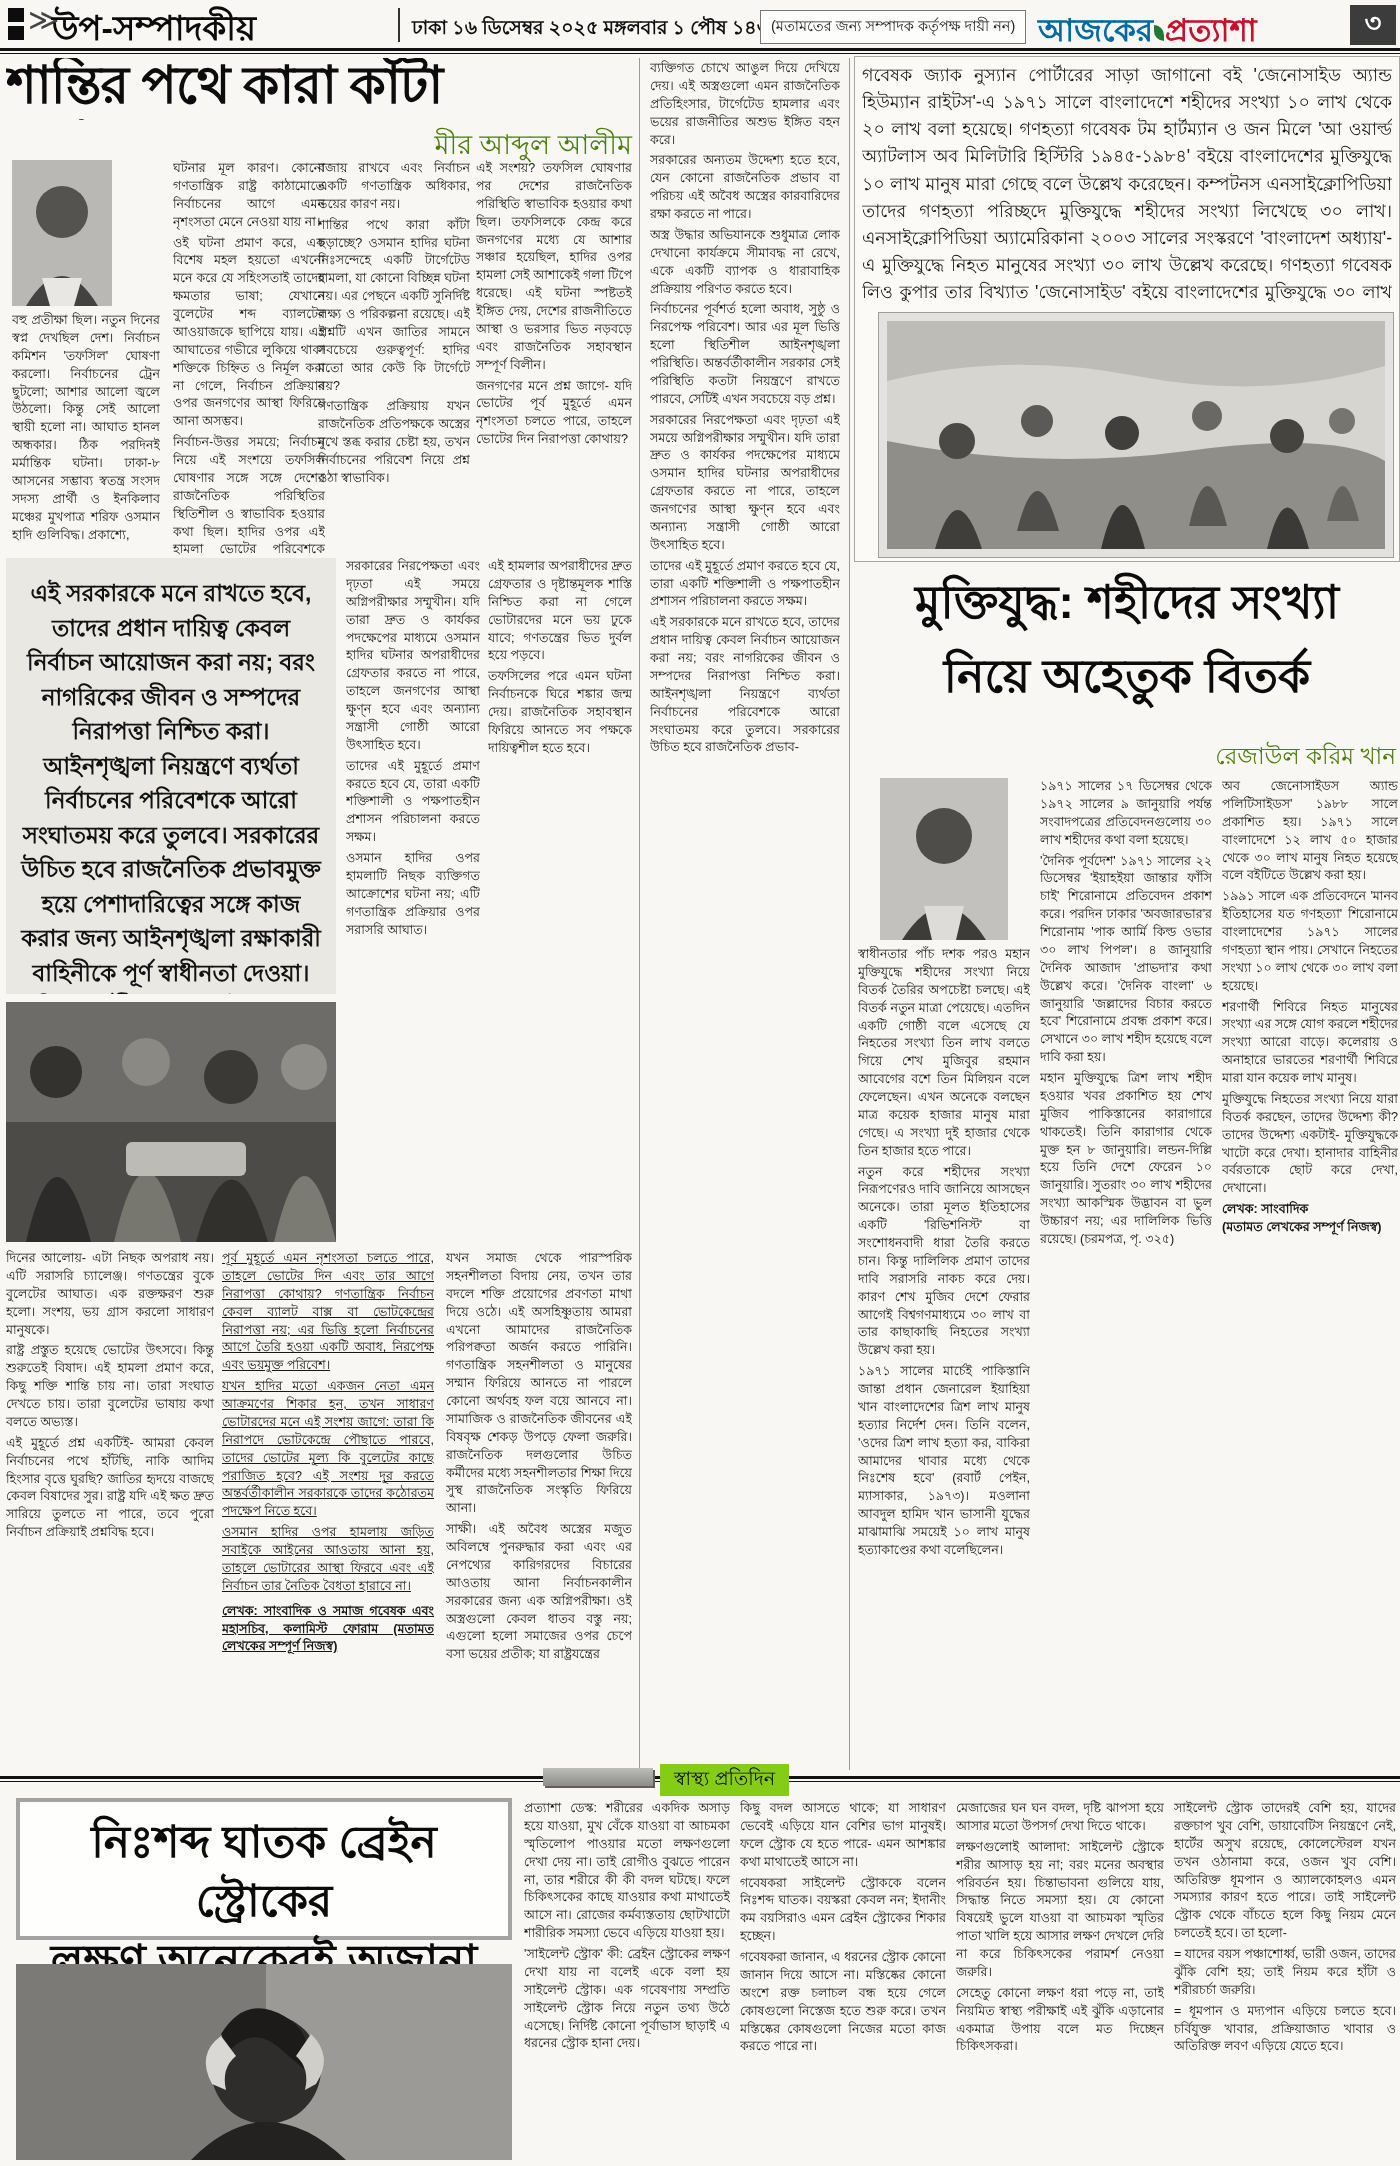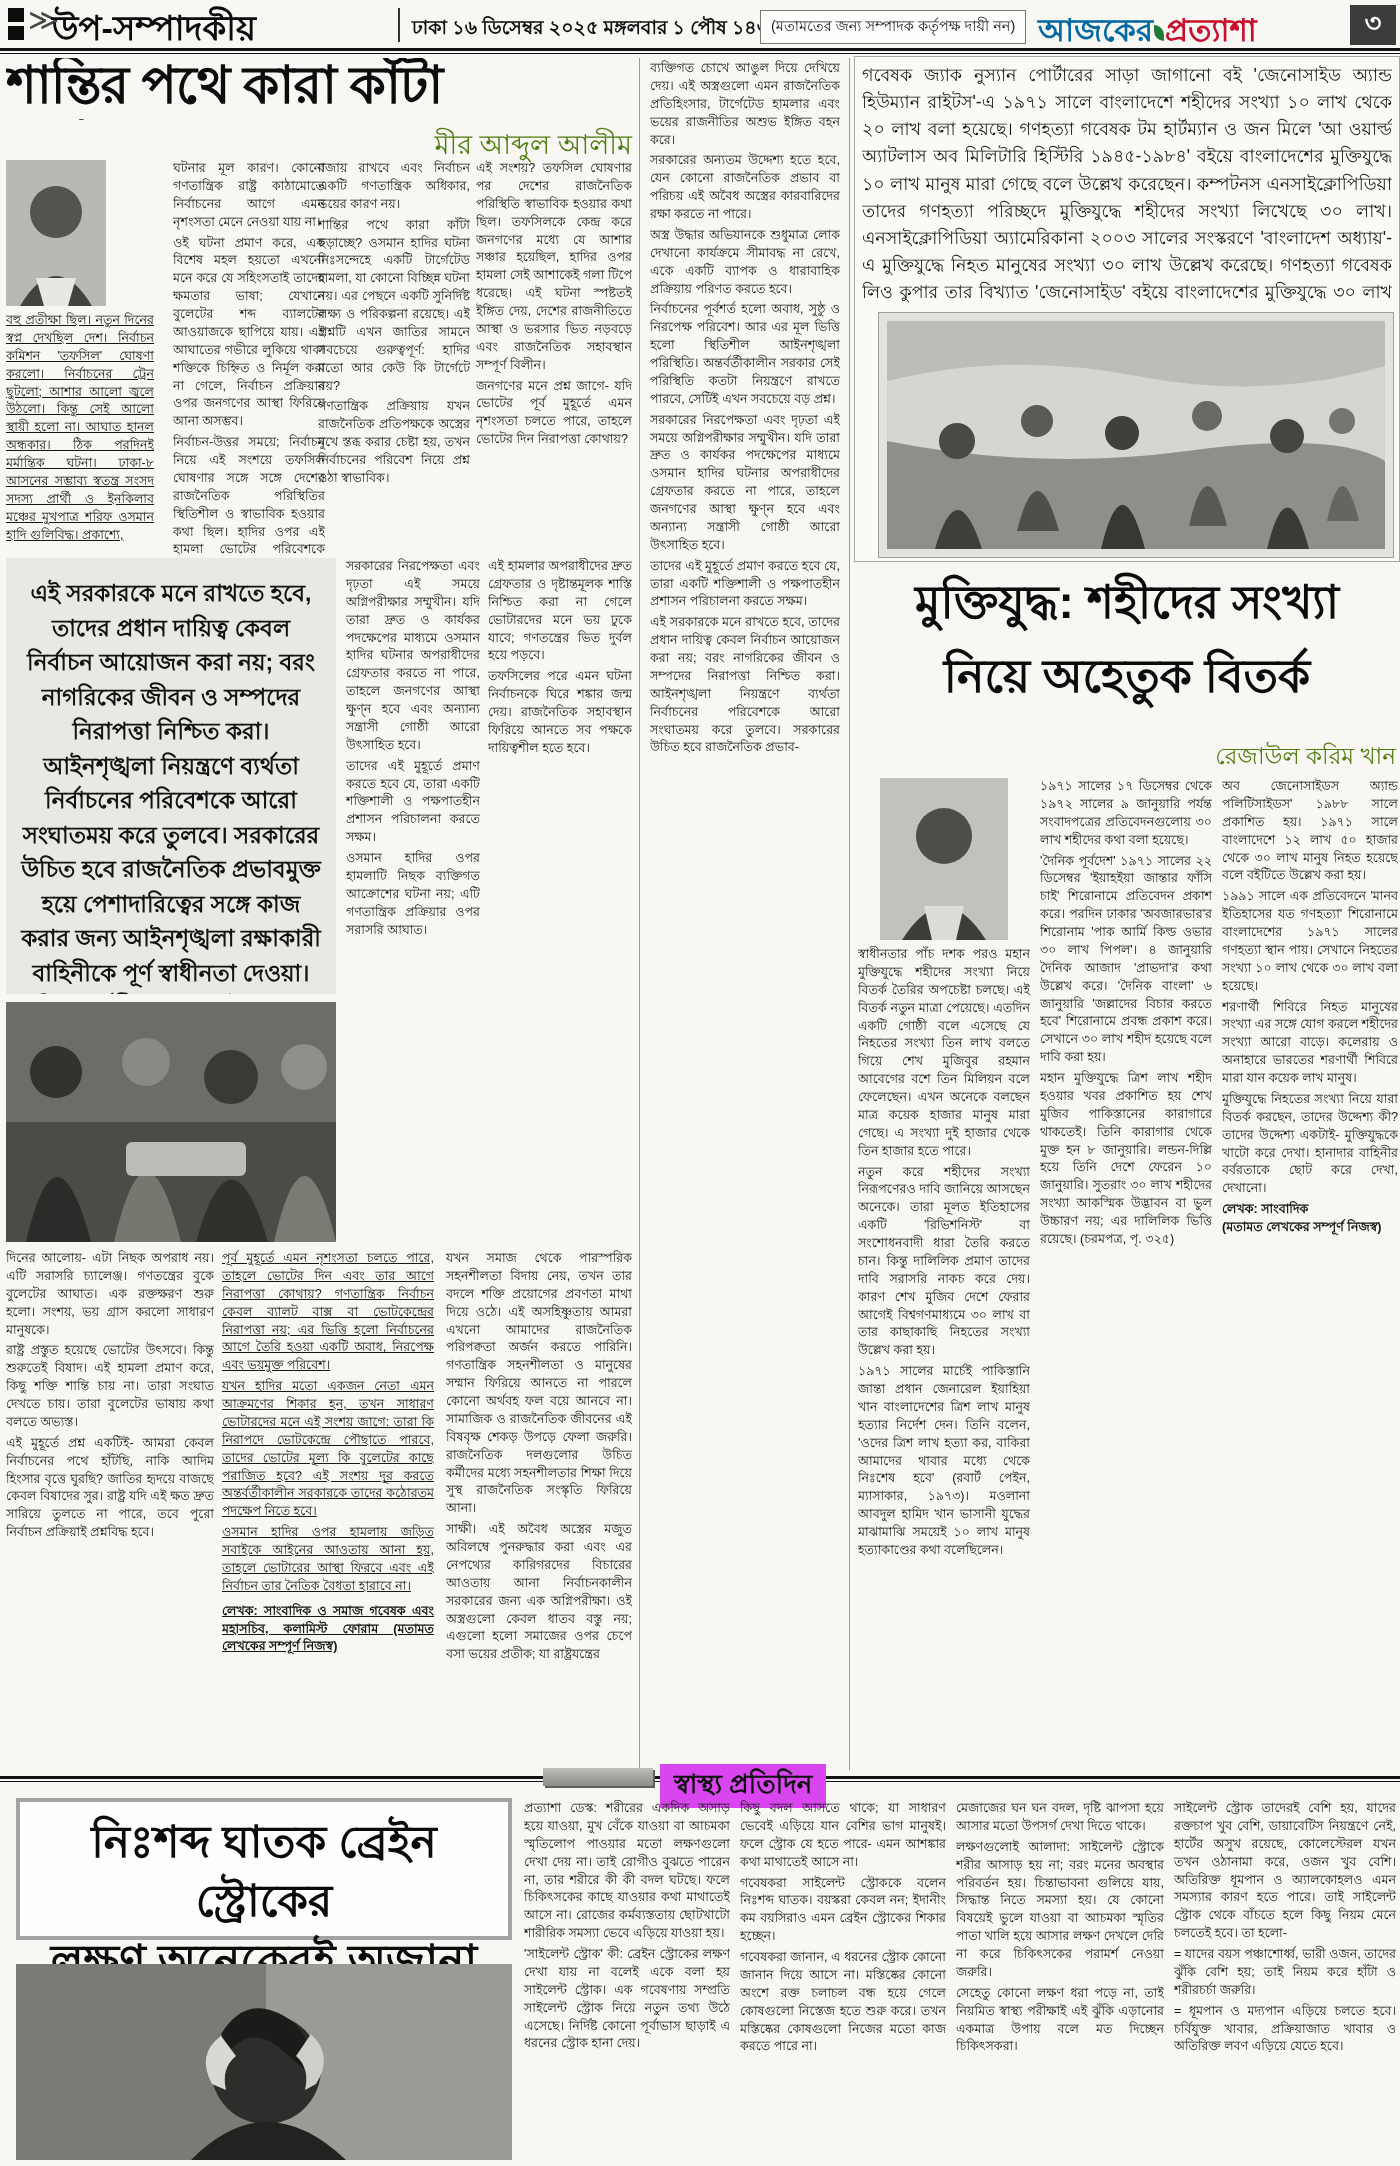--- a/index.html
+++ b/index.html
@@ -13,21 +13,21 @@
   .photo{background:linear-gradient(135deg,#c9c9c7 0%,#9c9c9a 40%,#6f6f6d 100%);}
   .headline1{font-weight:bold;font-size:52px;line-height:1.05;letter-spacing:-1px;color:#0c0c0c;}
   .byline{font-weight:normal;text-align:right;color:#4d7c0f;}
   .quotebox{background:#e9e8e3;font-weight:bold;font-size:23px;line-height:1.5;text-align:center;
             padding:18px 14px;box-sizing:border-box;color:#121212;}
   .intro2{font-size:17.5px;line-height:1.55;font-weight:500;text-align:justify;overflow:hidden;}
   .frame{border:1px solid #9e9e9a;background:#e3e2de;box-sizing:border-box;padding:8px;}
   .hl2{font-weight:bold;text-align:center;font-size:46px;line-height:1.25;color:#0b0b0b;}
   .hl3{font-weight:bold;text-align:center;font-size:44px;line-height:1.35;color:#0b0b0b;}
   .footerline{font-weight:bold;}
-  .labelbox{font-weight:bold;font-size:26px;background:#d946ef;padding:0 14px;color:#0d0d0d;}
+  .labelbox{font-weight:normal;font-size:19px;background:#84cc16;padding:0 14px;color:#0d0d0d;}
   svg{display:block;}
 </style>
 </head>
 <body>
 
 <div id="page">
 
   <div class="abs" style="left:8px;top:8px;width:16px;height:14px;background:#0d0d0d;"></div>
   <div class="abs" style="left:8px;top:26px;width:16px;height:14px;background:#0d0d0d;"></div>
   <div class="abs" style="left:28px;top:2px;font-size:30px;color:#444;">≫</div>
@@ -40,21 +40,21 @@
   </div>
   <div class="abs" style="left:1350px;top:5px;width:46px;height:40px;background:#3c3c3c;color:#fff;font-size:26px;font-weight:bold;display:flex;align-items:center;justify-content:center;">৩</div>
   <div class="abs dbl-rule" style="left:0;top:48px;width:1400px;"></div>
 
   <div class="abs rule-v" style="left:639px;top:58px;height:1712px;"></div>
   <div class="abs rule-v" style="left:849px;top:58px;height:1712px;"></div>
 
   <div class="abs headline1" style="left:6px;top:58px;width:626px;height:62px;overflow:hidden;">শান্তির পথে কারা কাঁটা ছড়াচ্ছে?</div>
   <div class="abs byline" style="left:6px;top:124px;width:626px;font-size:27px;">মীর আব্দুল আলীম</div>
 
-  <div class="abs" style="left:6px;top:160px;width:148px;height:396px;overflow:hidden;text-decoration:underline;">
+  <div class="abs" style="left:12px;top:160px;width:148px;height:396px;overflow:hidden;">
     <div class="photo" style="width:100px;height:146px;margin-bottom:6px;position:relative;overflow:hidden;">
       <svg width="100" height="146" viewBox="0 0 100 146">
         <rect width="100" height="146" fill="#b9b8b4"></rect>
         <circle cx="50" cy="52" r="26" fill="#55534f"></circle>
         <path d="M14 146 Q50 86 86 146 Z" fill="#444240"></path>
         <path d="M30 118 L70 118 L62 146 L38 146 Z" fill="#e8e7e3"></path>
       </svg>
     </div>
     <div class="colx">
         <p>বহু প্রতীক্ষা ছিল। নতুন দিনের স্বপ্ন দেখছিল দেশ। নির্বাচন কমিশন 'তফসিল' ঘোষণা করলো। নির্বাচনের ট্রেন ছুটলো; আশার আলো জ্বলে উঠলো। কিন্তু সেই আলো স্থায়ী হলো না। আঘাত হানল অন্ধকার। ঠিক পরদিনই মর্মান্তিক ঘটনা। ঢাকা-৮ আসনের সম্ভাব্য স্বতন্ত্র সংসদ সদস্য প্রার্থী ও ইনকিলাব মঞ্চের মুখপাত্র শরিফ ওসমান হাদি গুলিবিদ্ধ। প্রকাশ্যে,</p>

